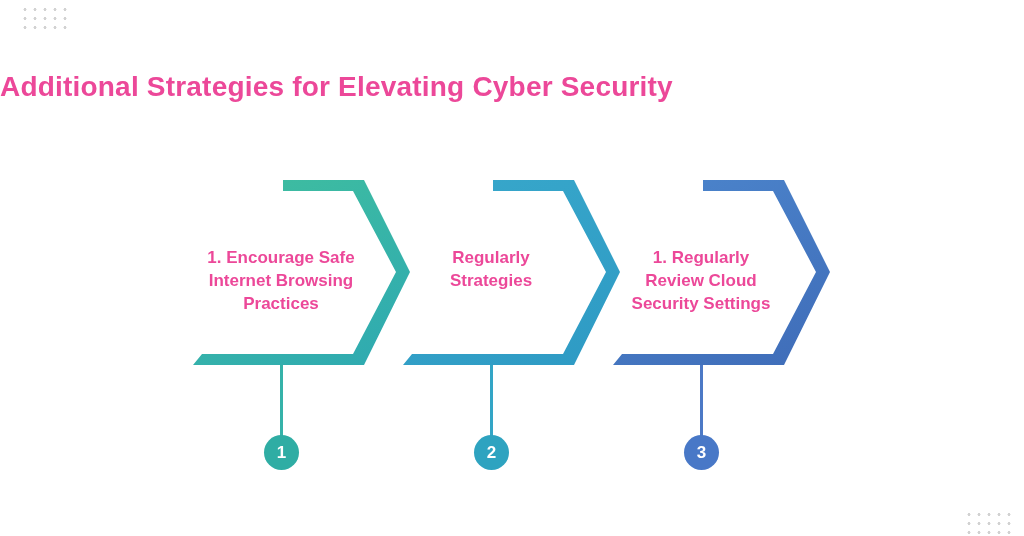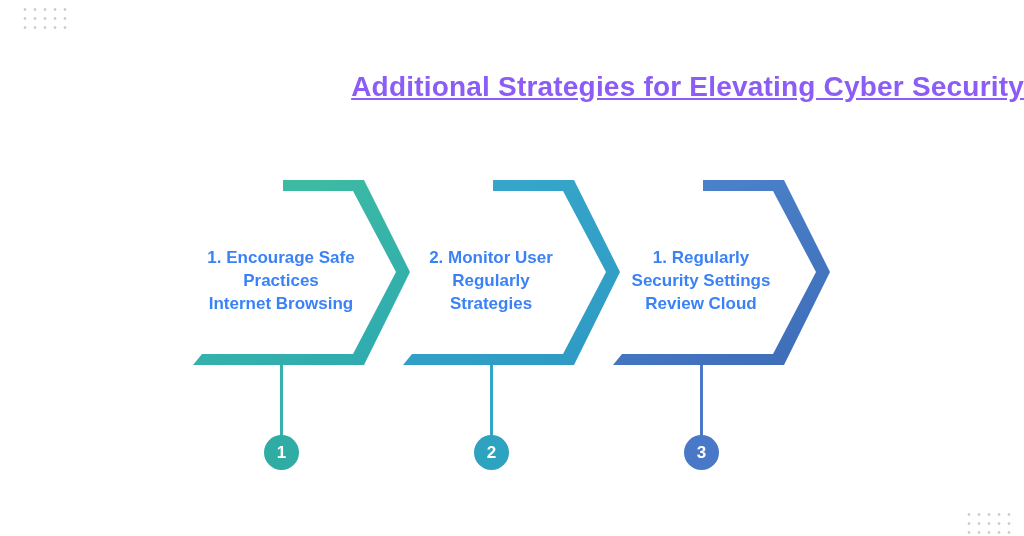--- a/index.html
+++ b/index.html
@@ -12,26 +12,25 @@
     width: 1024px;
     height: 536px;
     background: #ffffff;
     overflow: hidden;
   }
   .page-title {
     position: absolute;
     top: 52px;
     left: 0;
     width: 1024px;
-    text-align: right;
+    text-align: left;
     font-size: 28px;
     font-weight: bold;
     letter-spacing: 0.2px;
-    color: #8b5cf6;
-    text-decoration: underline;
+    color: #ec4899;
   }
   .dot-grid {
     position: absolute;
     width: 48px;
     height: 27px;
     background-image: radial-gradient(var(--dot) 1.4px, transparent 1.6px);
     background-size: 10px 9px;
     background-position: 0 0;
   }
   .dot-grid.top-left  { left: 20px;  top: 5px; }
@@ -61,21 +60,21 @@
   }
   .label {
     position: absolute;
     left: 0;
     top: 68px;
     width: 196px;
     text-align: center;
     font-size: 17px;
     line-height: 23px;
     font-weight: bold;
-    color: #3b82f6;
+    color: #ec4899;
   }
   .connector {
     position: absolute;
     left: 97px;
     top: 187px;
     width: 3px;
     height: 71px;
     background: var(--line);
   }
   .badge {
@@ -100,44 +99,43 @@
 <div class="canvas">
 
   <div class="dot-grid top-left" style="--dot: #d2d2d2;"></div>
 
   <h1 class="page-title">Additional Strategies for Elevating Cyber Security</h1>
 
   <div class="step s1" style="--ga: #40BF9E; --gb: #2EA9B2; --line: #35B2A9; --badge: #2FADA4;">
     <div class="chev"></div>
     <div class="label">
       <div>1. Encourage Safe</div>
+      <div>Internet Browsing</div>
       <div>Practices</div>
-      <div>Internet Browsing</div>
     </div>
     <div class="connector"></div>
     <div class="badge">1</div>
   </div>
 
   <div class="step s2" style="--ga: #38A8CB; --gb: #2E9AC4; --line: #33A5C6; --badge: #2EA3C0;">
     <div class="chev"></div>
     <div class="label">
-      <div>2. Monitor User</div>
       <div>Regularly</div>
       <div>Strategies</div>
     </div>
     <div class="connector"></div>
     <div class="badge">2</div>
   </div>
 
   <div class="step s3" style="--ga: #4C86CD; --gb: #3F6CB8; --line: #4C79C6; --badge: #4878C7;">
     <div class="chev"></div>
     <div class="label">
       <div>1. Regularly</div>
+      <div>Review Cloud</div>
       <div>Security Settings</div>
-      <div>Review Cloud</div>
     </div>
     <div class="connector"></div>
     <div class="badge">3</div>
   </div>
 
   <div class="dot-grid bottom-right" style="--dot: #d2d2d2;"></div>
 
 </div>
 
 </body></html>

